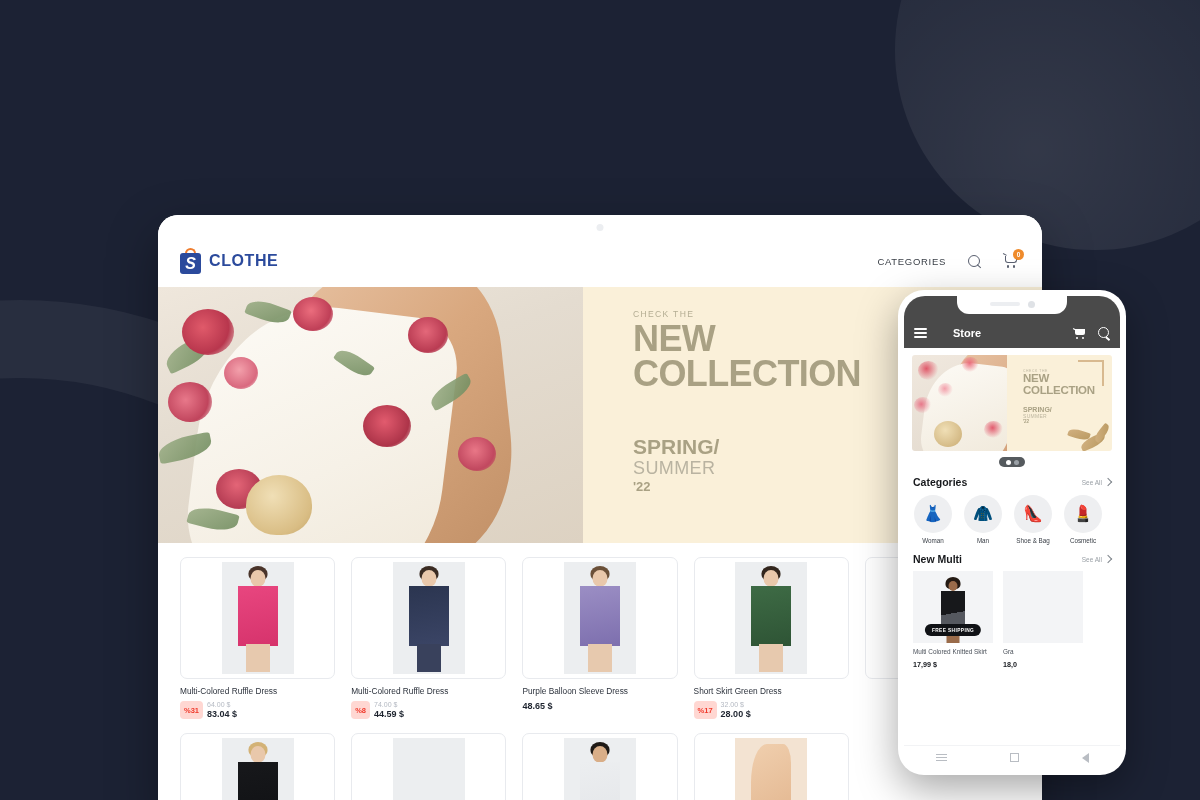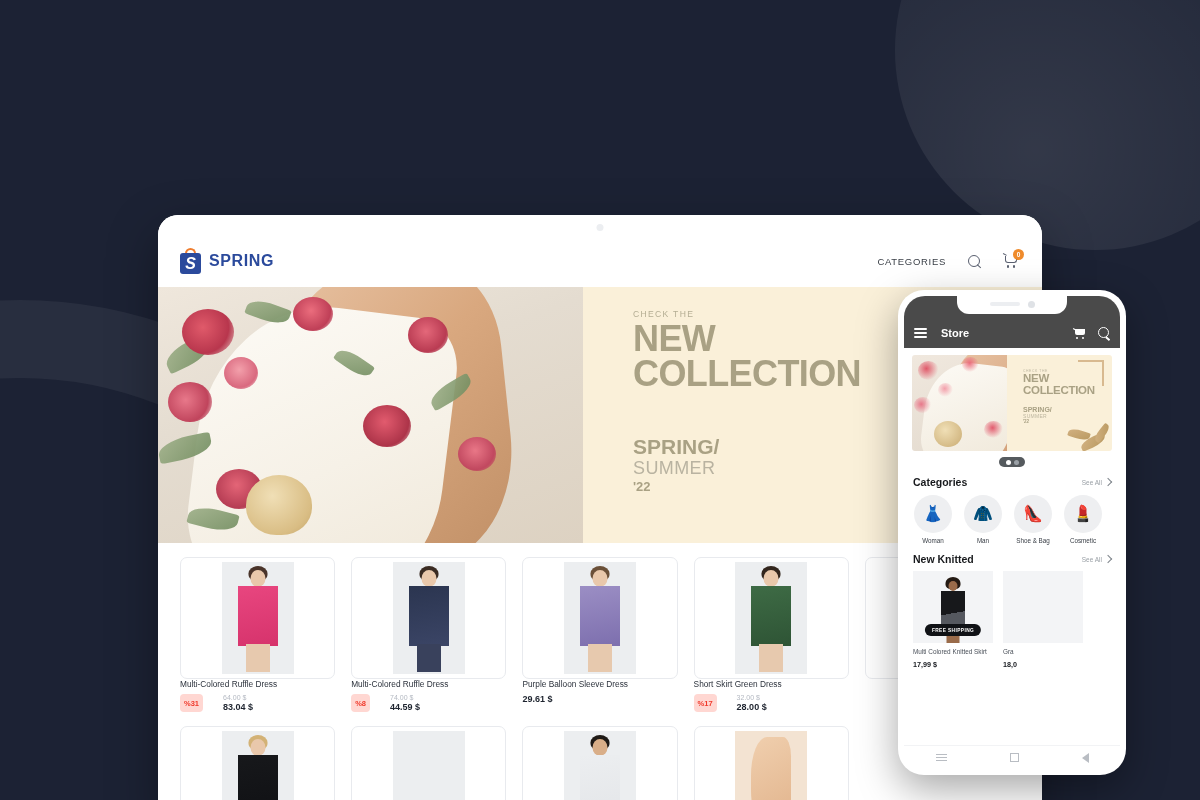--- a/index.html
+++ b/index.html
@@ -189,24 +189,24 @@
   }
   .ph-body {
     position: absolute; left: 50%; transform: translateX(-50%); top: 24px;
     width: 40px; height: 60px;
   }
   .ph-legs {
     position: absolute; left: 50%; transform: translateX(-50%); top: 82px;
     width: 24px; height: 28px; background: #e7c9ae;
   }
   .card-title {
-    font-size: 8.3px; color: #2c323c; line-height: 1.25;
+    margin-top: 7px; font-size: 8.3px; color: #2c323c; line-height: 1.25;
     white-space: nowrap; overflow: hidden;
   }
-  .card-price-row { margin-top: 5px; display: flex; align-items: center; gap: 20px; }
+  .card-price-row { margin-top: 5px; display: flex; align-items: center; gap: 4px; }
   .disc-badge {
     background: #ffd7d2; color: #f0392b; font-size: 7.5px; font-weight: bold;
     padding: 5px 4px; border-radius: 4px; line-height: 1;
     align-self: stretch; display: flex; align-items: center;
   }
   .price-col { display: flex; flex-direction: column; gap: 1px; }
   .old-price { font-size: 7px; color: #b4b9c2; text-decoration: none; }
   .new-price { font-size: 9px; color: #1d232e; font-weight: bold; }
   .solo-price { font-size: 9px; color: #1d232e; font-weight: bold; }
 
@@ -227,21 +227,21 @@
   }
   .notch {
     position: absolute; left: 50%; transform: translateX(-50%); top: -2px;
     width: 110px; height: 20px; background: #ffffff; border-radius: 0 0 12px 12px;
     display: flex; align-items: center; justify-content: center; gap: 8px;
   }
   .speaker { width: 30px; height: 3.4px; background: #eceef1; border-radius: 2px; }
   .frontcam { width: 7px; height: 7px; border-radius: 50%; background: #dfe2e6; }
   .appbar {
     background: #4a4a4a; height: 30px; display: flex; align-items: center;
-    padding: 0 10px; gap: 14px;
+    padding: 0 10px; gap: 26px;
   }
   .hamburger { width: 13px; height: 10px; display: flex; flex-direction: column; justify-content: space-between; }
   .hamburger i { display: block; height: 1.6px; background: #fff; border-radius: 1px; }
   .appbar-title { color: #fff; font-size: 11px; font-weight: bold; }
   .appbar-right { margin-left: auto; display: flex; align-items: center; gap: 12px; }
   .m-cart { width: 13px; height: 12px; position: relative; }
   .m-cart .b { position: absolute; left: 2px; top: 2px; width: 10px; height: 6px; background: #fff; border-radius: 0 0 2px 2px; }
   .m-cart .h { position: absolute; left: 0; top: 1px; width: 3.5px; height: 1.4px; background: #fff; transform: rotate(30deg); transform-origin: left center; }
   .m-cart .w { position: absolute; bottom: 0; width: 2.4px; height: 2.4px; border-radius: 50%; background: #fff; }
   .m-cart .w1 { left: 3px; } .m-cart .w2 { left: 8.5px; }
@@ -354,21 +354,21 @@
 
     <div class="site">
 
       <div class="site-header">
         <div class="logo-wrap">
           <div class="logo-mark">
             <div class="logo-handle"></div>
             <div class="logo-bag"></div>
             <div class="logo-s">S</div>
           </div>
-          <div class="logo-text">SPRING</div>
+          <div class="logo-text">CLOTHE</div>
         </div>
         <div class="site-nav">
           <div class="nav-cats">CATEGORIES</div>
           <span class="icon-search"></span>
           <div class="cart-wrap">
             <span class="icon-cart">
               <span class="handle"></span>
                 <span class="basket"></span>
               <span class="w1"></span>
                 <span class="w2"></span>
@@ -457,21 +457,21 @@
             <div class="ph">
                 <div class="ph-bg"></div>
               <div class="ph-hair" style="background:#6b5038"></div>
               <div class="ph-head" style="background:#e9c8ab"></div>
               <div class="ph-body" style="background:linear-gradient(170deg,#9b8ec4,#7d6fae)"></div>
               <div class="ph-legs"></div>
               </div>
           </div>
           <div class="card-title">Purple Balloon Sleeve Dress</div>
           <div class="card-price-row">
-            <div class="solo-price">29.61 $</div>
+            <div class="solo-price">48.65 $</div>
           </div>
         </div>
 
         <div class="card">
           <div class="card-img">
             <div class="ph">
                 <div class="ph-bg"></div>
               <div class="ph-hair" style="background:#33261d"></div>
               <div class="ph-head" style="background:#e9c8ab"></div>
               <div class="ph-body" style="background:linear-gradient(170deg,#3e6b45,#2e5435)"></div>
@@ -621,21 +621,21 @@
             <div class="m-cat-circle">👠</div>
             <div class="m-cat-label">Shoe &amp; Bag</div>
           </div>
           <div class="m-cat">
             <div class="m-cat-circle">💄</div>
             <div class="m-cat-label">Cosmetic</div>
           </div>
         </div>
 
         <div class="m-section">
-          <div class="m-section-title">New Knitted</div>
+          <div class="m-section-title">New Multi</div>
           <div class="m-seeall">
             <span class="m-seeall-text">See All</span>
             <span class="chev"></span>
           </div>
         </div>
 
         <div class="m-products">
 
           <div class="m-prod">
             <div class="m-prod-img">

